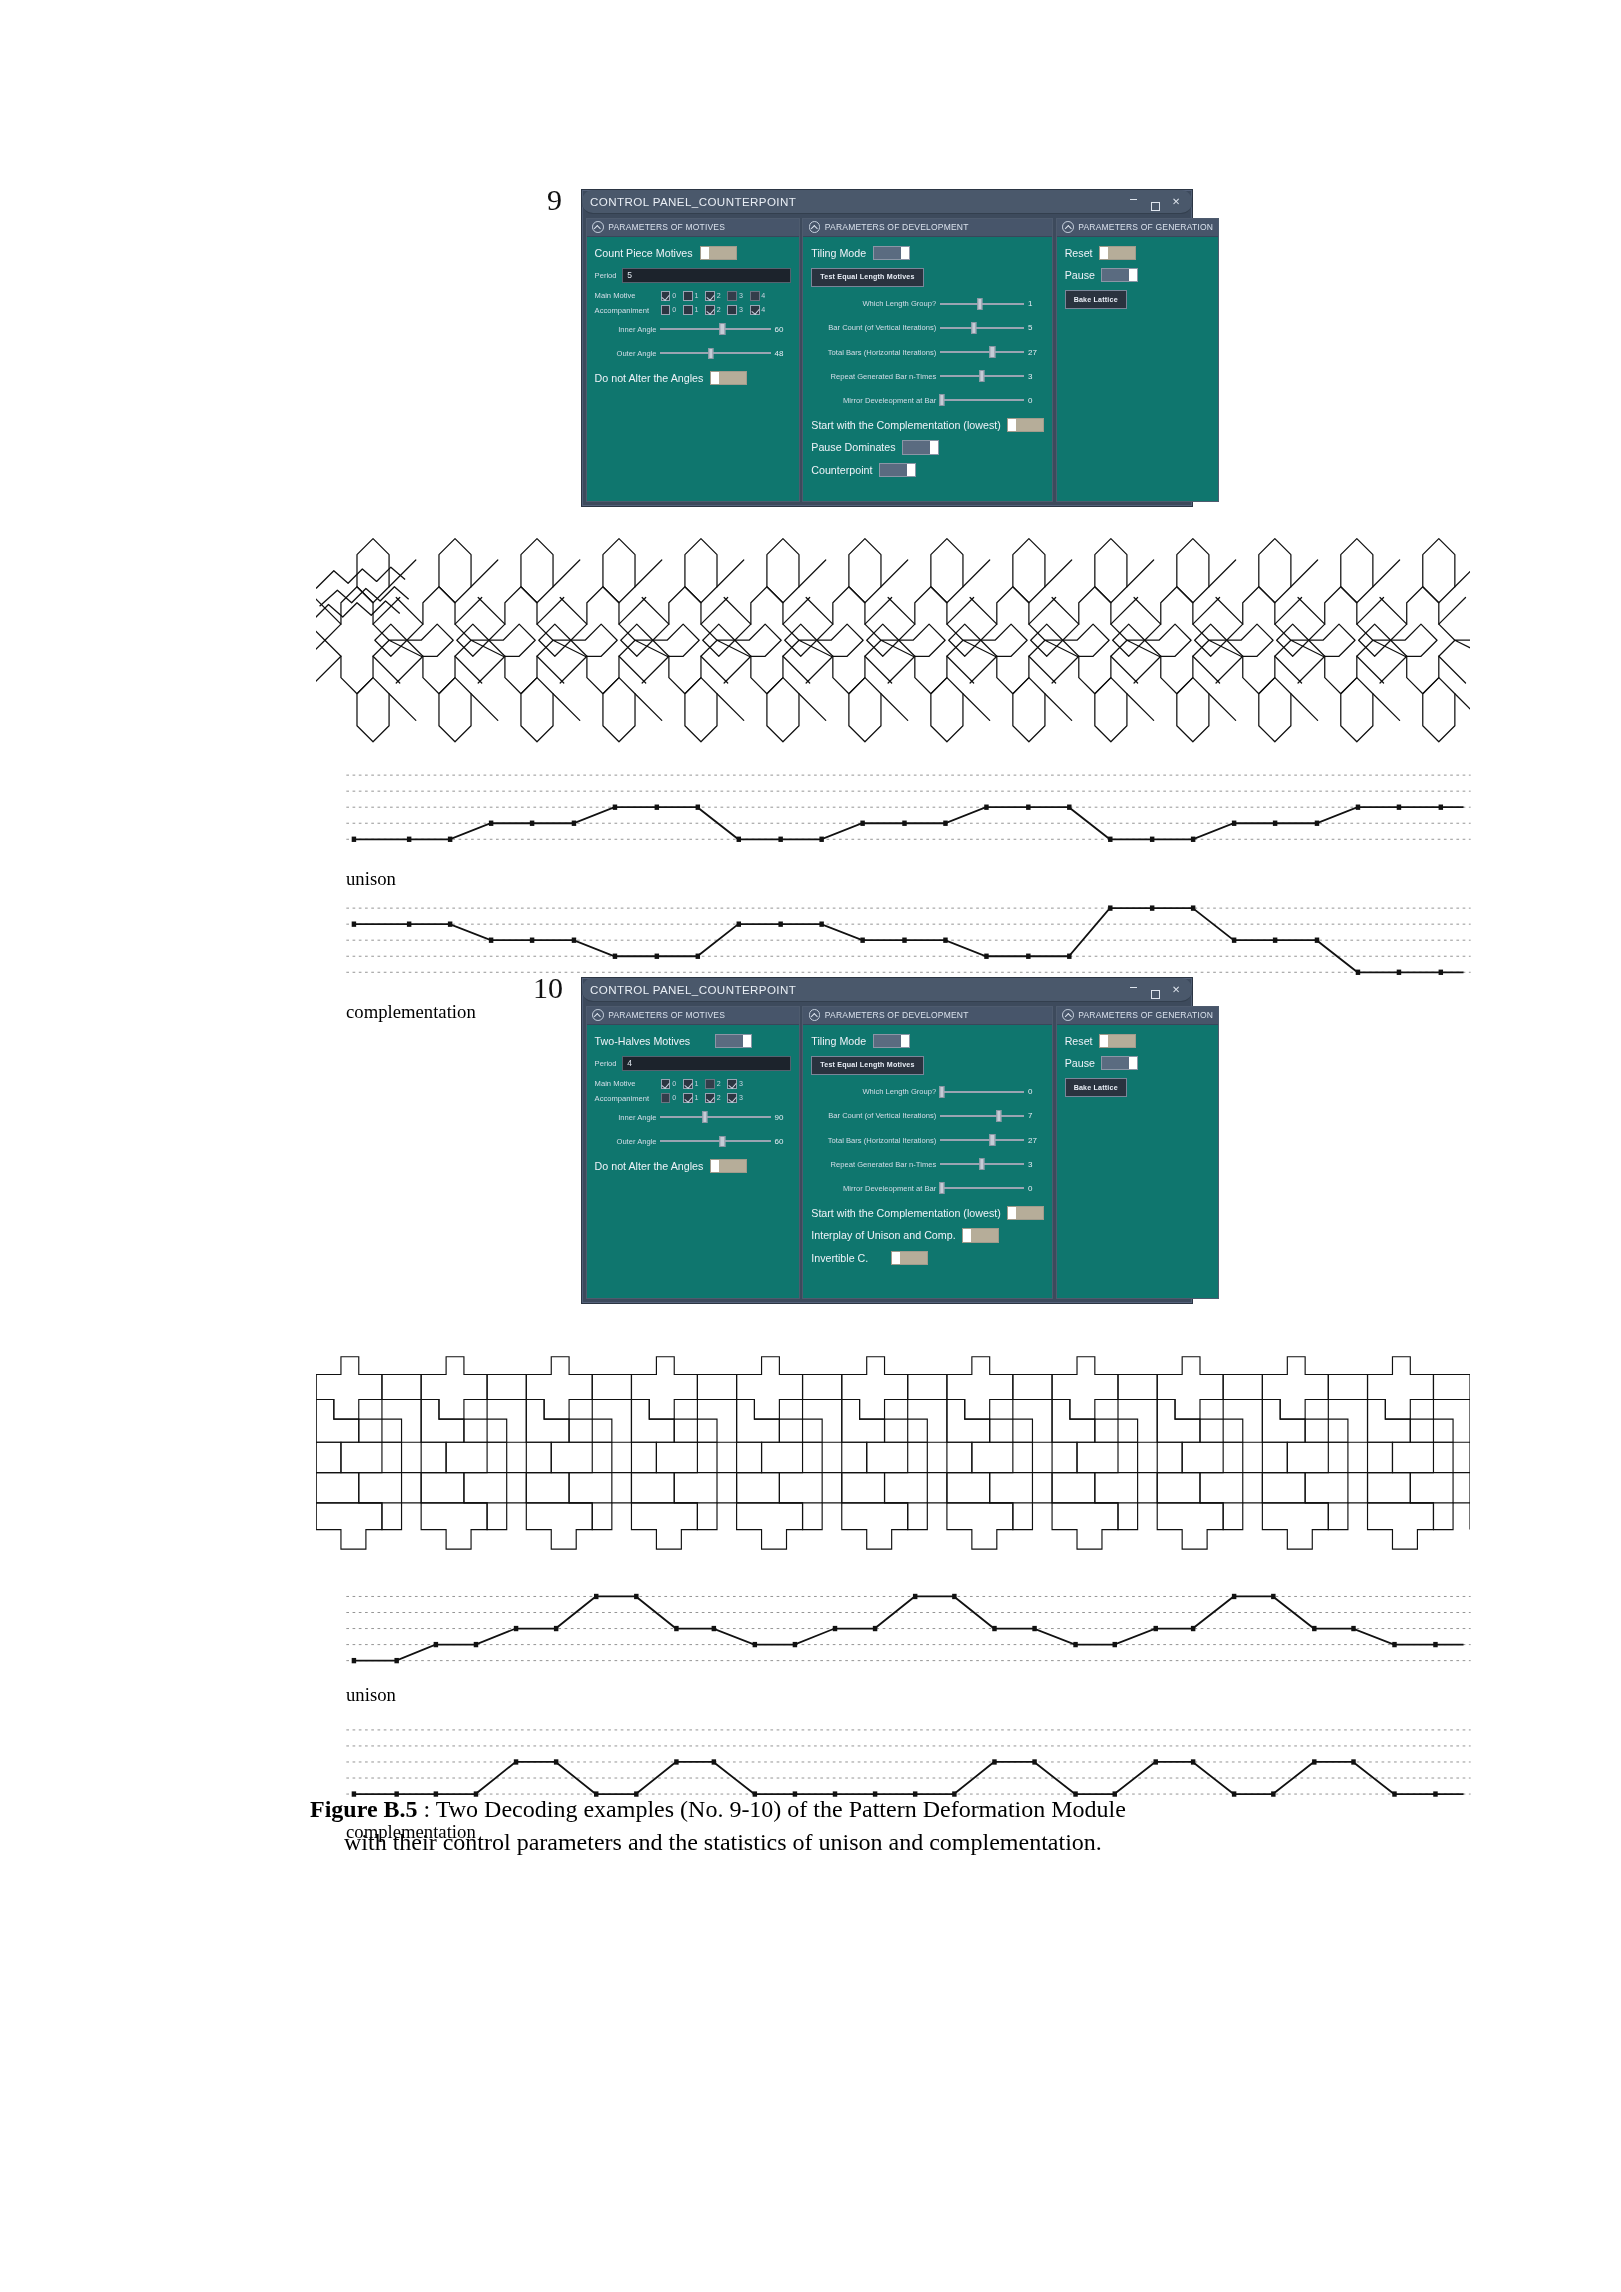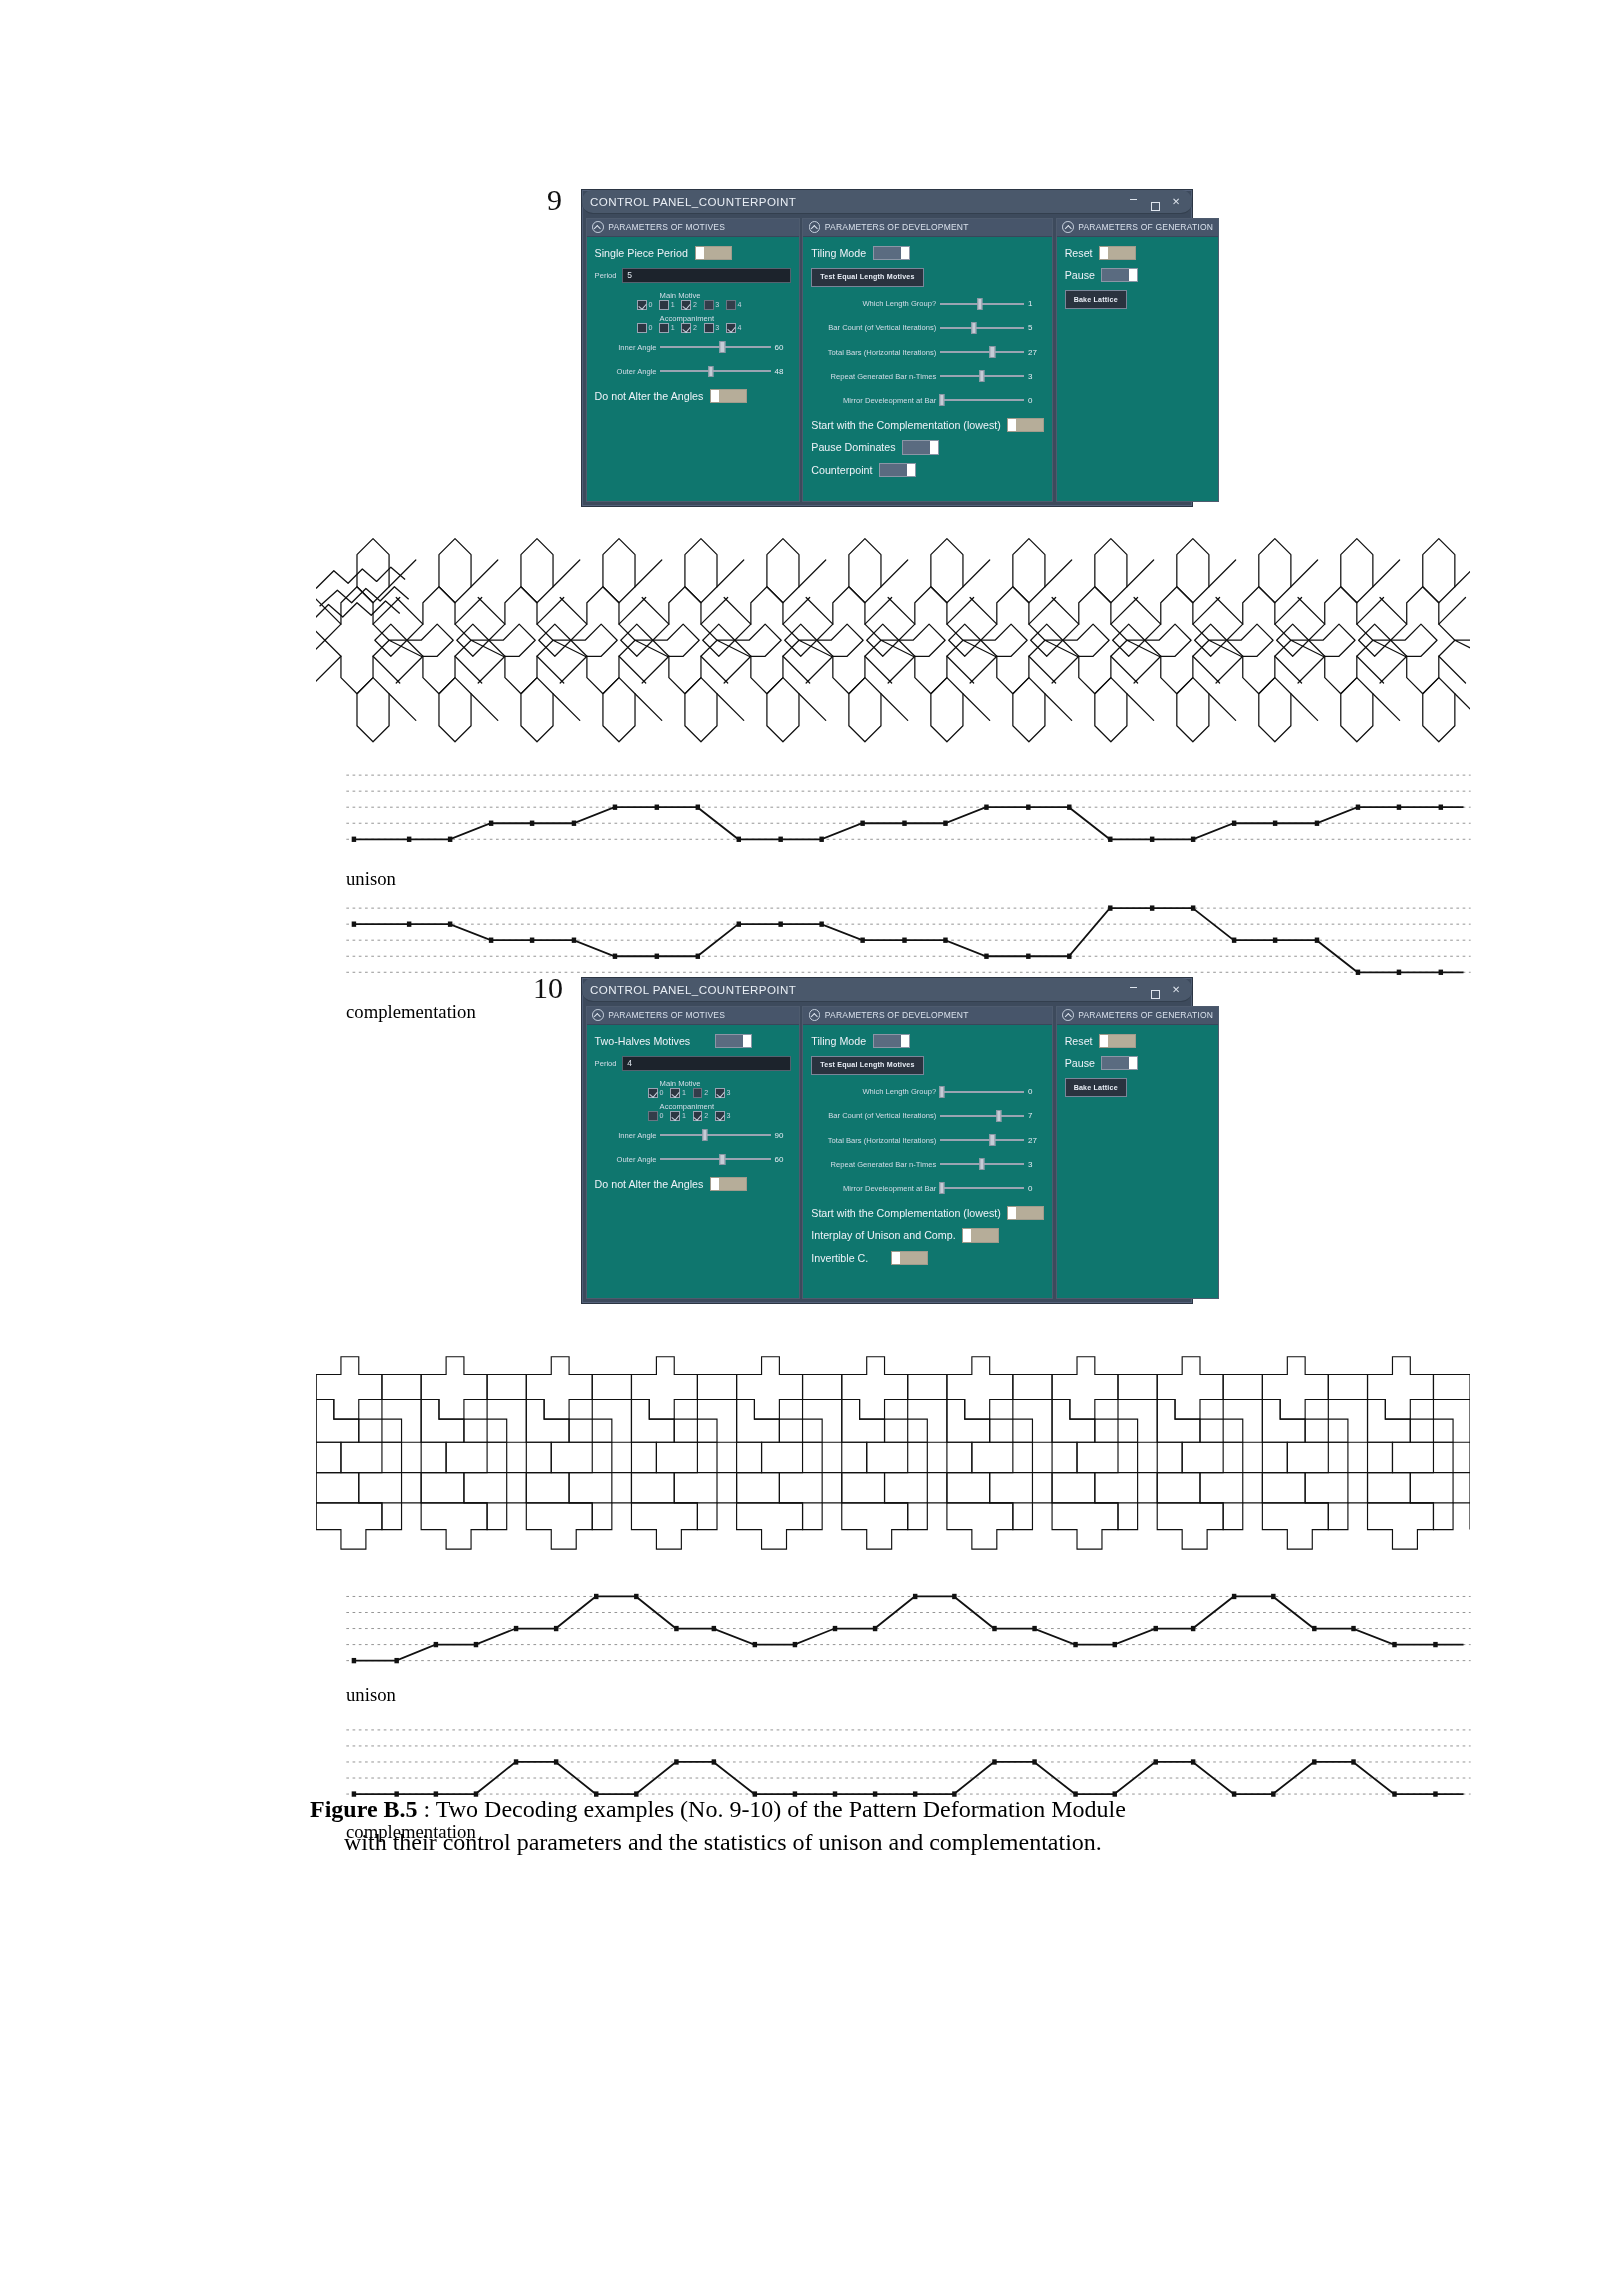--- a/index.html
+++ b/index.html
@@ -87,21 +87,21 @@
   .tgl.off{flex-direction:row-reverse;}
 
   
   .field{
     background:#1c232c;border:0.9px solid #55616f;height:15px;
     display:flex;align-items:center;padding:0 4.5px;box-sizing:border-box;
     font-size:8.5px;color:#e2e8f0;
   }
 
   
-  .cbrow{display:flex;align-items:center;margin-bottom:4.5px;gap:0;flex-direction:column;}
+  .cbrow{display:flex;align-items:center;margin-bottom:4.5px;gap:0;}
   .cbrow .cap{font-size:7.6px;color:#d7dfea;width:66px;flex:none;}
   .cbgrp{display:flex;align-items:center;gap:0;}
   .cbcell{display:flex;align-items:center;margin-right:2.7px;}
   .cb{
     width:9.8px;height:9.8px;box-sizing:border-box;
     border:0.9px solid #9aa5b4;background:#2c3642;
     position:relative;flex:none;margin-right:1.8px;
   }
   .cb.checked::after{
     content:"";position:absolute;left:1.8px;top:0.9px;
@@ -175,21 +175,21 @@
     </div>
     <div class="cp-body">
 
       <div class="col col-motives">
         <div class="col-hdr">
           <span class="chev"></span>
           <span class="col-hdr-label">PARAMETERS OF MOTIVES</span>
         </div>
         <div class="col-inner">
           <div class="row" style="gap:7.1px;">
-            <span class="lbl-big">Single Piece Period</span>
+            <span class="lbl-big">Count Piece Motives</span>
             <span class="tgl on">
                 <span class="knob"></span>
                 <span class="track"></span>
               </span>
           </div>
           <div class="row" style="gap:5.3px;">
             <span class="lbl-sm">Period</span>
             <span class="field" style="flex:1;">5</span>
           </div>
           <div class="cbrow">

